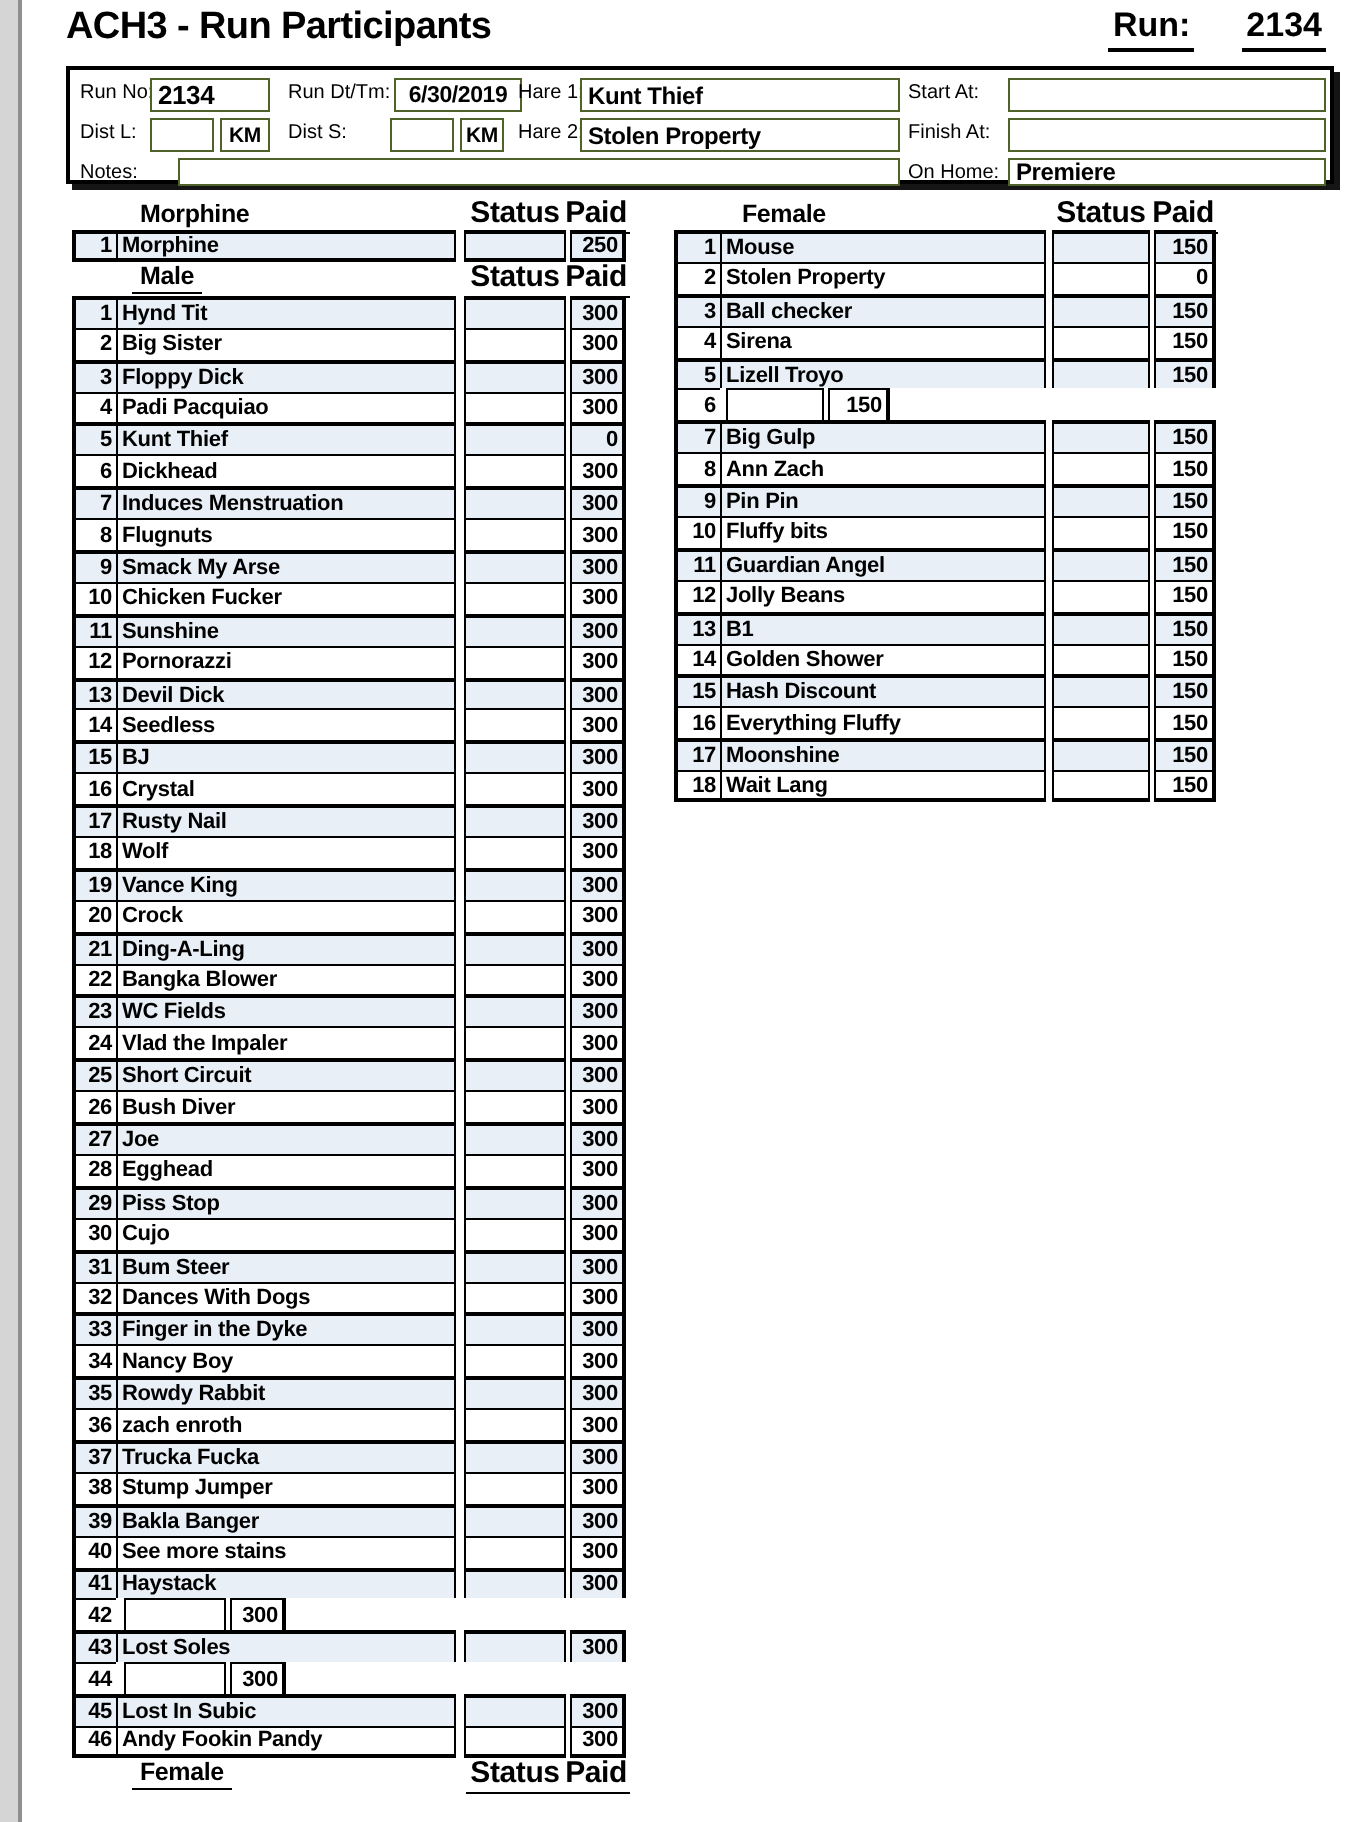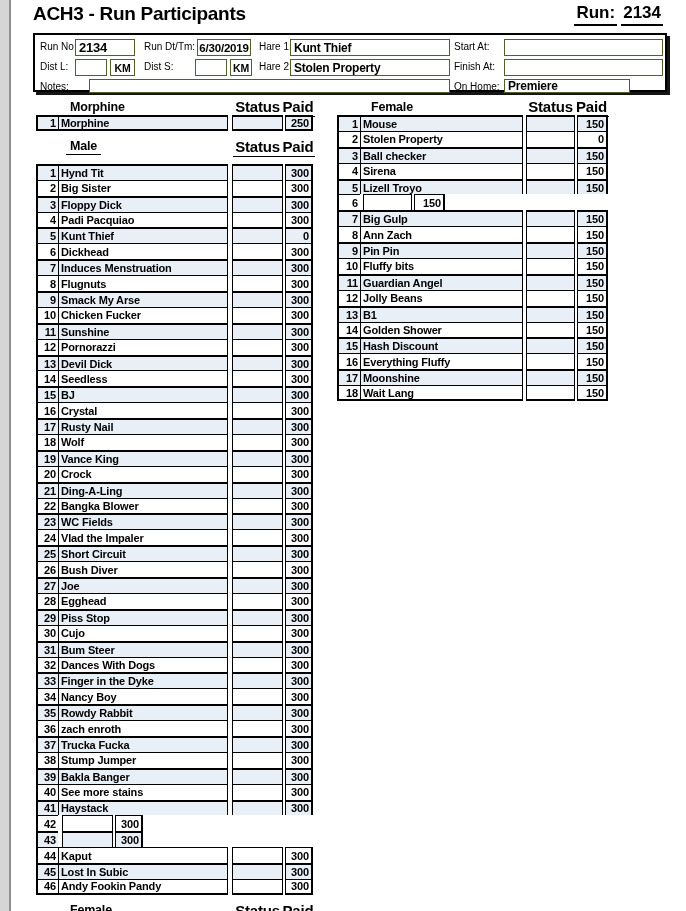--- a/index.html
+++ b/index.html
@@ -6,40 +6,40 @@
   body{width:686px;height:911px;position:relative;overflow:hidden;
        font-family:"Liberation Sans",sans-serif;color:#000;}
   .edge-strip{position:absolute;left:0;top:0;width:9px;height:911px;
        background:#d5d5d5;border-right:2px solid #8f8f8f;}
   .page{position:absolute;left:0;top:0;width:686px;height:911px;}
 
   
   .titlebar{position:absolute;left:33px;top:3px;right:20px;height:26px;}
   .page-title{font-size:19px;font-weight:bold;letter-spacing:-0.3px;
        display:inline-block;border-bottom:2px solid #000;padding-bottom:13px;}
-  .run-wrap{position:absolute;right:3px;top:0;display:flex;gap:4px;
+  .run-wrap{position:absolute;right:3px;top:0;display:flex;gap:24px;
        font-size:17px;font-weight:bold;}
   .run-wrap span{border-bottom:2px solid #000;padding:0 2px 1px;}
 
   
   .headerbox{position:absolute;left:33px;top:33px;width:634px;height:59px;
        border:2px solid #000;box-shadow:3px 3px 0 #151515;background:#fff;box-sizing:border-box;}
   .hlabel{position:absolute;font-size:10px;white-space:nowrap;}
   .hfield{position:absolute;border:1px solid var(--field-border);box-sizing:border-box;
        font-size:12px;font-weight:bold;display:flex;align-items:center;
        padding-left:3px;white-space:nowrap;background:#fff;letter-spacing:-0.2px;}
   .hfield.center{justify-content:center;padding-left:0;}
 
   
   .col{position:absolute;top:100px;}
   .colL{left:36px;width:277px;}
   .colR{left:337px;width:273px;}
 
   .shead{display:flex;align-items:center;height:15px;}
-  .shead.tall{height:33px;}
+  .shead.tall{height:17px;}
   .stitle{display:flex;}
   .L .stitle{width:196px;}
   .R .stitle{width:189px;}
   .stitle .u{margin-left:30px;font-size:12.5px;}
   .sstatus,.spaid{display:flex;justify-content:center;}
   .L .sstatus{width:51px;} .L .spaid{width:30px;}
   .R .sstatus{width:49px;} .R .spaid{width:33px;}
   .u{font-weight:bold;border-bottom:1.5px solid #000;padding:0 4px 1px;
        letter-spacing:-0.2px;}
   .sstatus .u,.spaid .u{font-size:15px;padding:0 2px 1px;}
@@ -76,41 +76,41 @@
     <span class="run-wrap">
       <span>Run:</span>
       <span>2134</span>
     </span>
   </div>
 
   <div class="headerbox">
     <span class="hlabel" style="left:5px;top:6px">Run No:</span>
     <span class="hfield" style="left:40px;top:4px;width:60px;height:17px;font-size:13px">2134</span>
     <span class="hlabel" style="left:109px;top:6px">Run Dt/Tm:</span>
-    <span class="hfield center" style="left:162px;top:4px;width:54px;height:17px;font-size:11.5px">6/30/2019</span>
+    <span class="hfield center" style="left:162px;top:4px;width:64px;height:17px;font-size:11.5px">6/30/2019</span>
     <span class="hlabel" style="left:224px;top:6px">Hare 1:</span>
     <span class="hfield" style="left:255px;top:4px;width:160px;height:17px">Kunt Thief</span>
     <span class="hlabel" style="left:419px;top:6px">Start At:</span>
     <span class="hfield" style="left:469px;top:4px;width:159px;height:17px"></span>
 
     <span class="hlabel" style="left:5px;top:26px">Dist L:</span>
     <span class="hfield" style="left:40px;top:24px;width:32px;height:17px"></span>
     <span class="hfield center" style="left:75px;top:24px;width:25px;height:17px;font-size:10.5px">KM</span>
     <span class="hlabel" style="left:109px;top:26px">Dist S:</span>
     <span class="hfield" style="left:160px;top:24px;width:32px;height:17px"></span>
     <span class="hfield center" style="left:195px;top:24px;width:22px;height:17px;font-size:10.5px">KM</span>
     <span class="hlabel" style="left:224px;top:26px">Hare 2:</span>
     <span class="hfield" style="left:255px;top:24px;width:160px;height:17px">Stolen Property</span>
     <span class="hlabel" style="left:419px;top:26px">Finish At:</span>
     <span class="hfield" style="left:469px;top:24px;width:159px;height:17px"></span>
 
     <span class="hlabel" style="left:5px;top:46px">Notes:</span>
     <span class="hfield" style="left:54px;top:44px;width:361px;height:14px"></span>
     <span class="hlabel" style="left:419px;top:46px">On Home:</span>
-    <span class="hfield" style="left:469px;top:44px;width:126px;height:14px">Premiere</span>
+    <span class="hfield" style="left:469px;top:44px;width:159px;height:14px">Premiere</span>
   </div>
 
   <div class="col colL L">
     <div class="shead">
       <span class="stitle">
           <span class="u">Morphine</span>
         </span>
       <span class="sstatus">
           <span class="u">Status</span>
         </span>
@@ -470,28 +470,28 @@
         </div>
         <div class="prow L">
           <span class="c num">42</span>
           <span class="gap g1"></span>
           <span class="c status"></span>
           <span class="gap g2"></span>
           <span class="c paid">300</span>
         </div>
         <div class="prow L shade pt">
           <span class="c num">43</span>
+          <span class="c name">Lost Soles</span>
           <span class="gap g1"></span>
           <span class="c status"></span>
           <span class="gap g2"></span>
           <span class="c paid">300</span>
         </div>
         <div class="prow L">
           <span class="c num">44</span>
-          <span class="c name">Kaput</span>
           <span class="gap g1"></span>
           <span class="c status"></span>
           <span class="gap g2"></span>
           <span class="c paid">300</span>
         </div>
         <div class="prow L shade pt">
           <span class="c num">45</span>
           <span class="c name">Lost In Subic</span>
           <span class="gap g1"></span>
           <span class="c status"></span>

